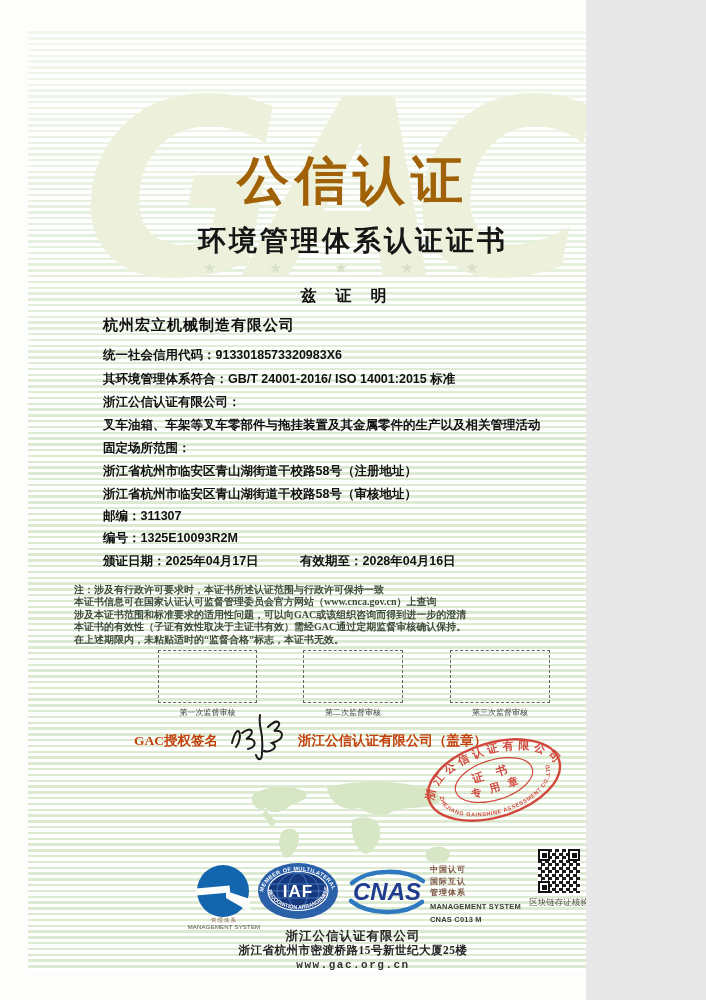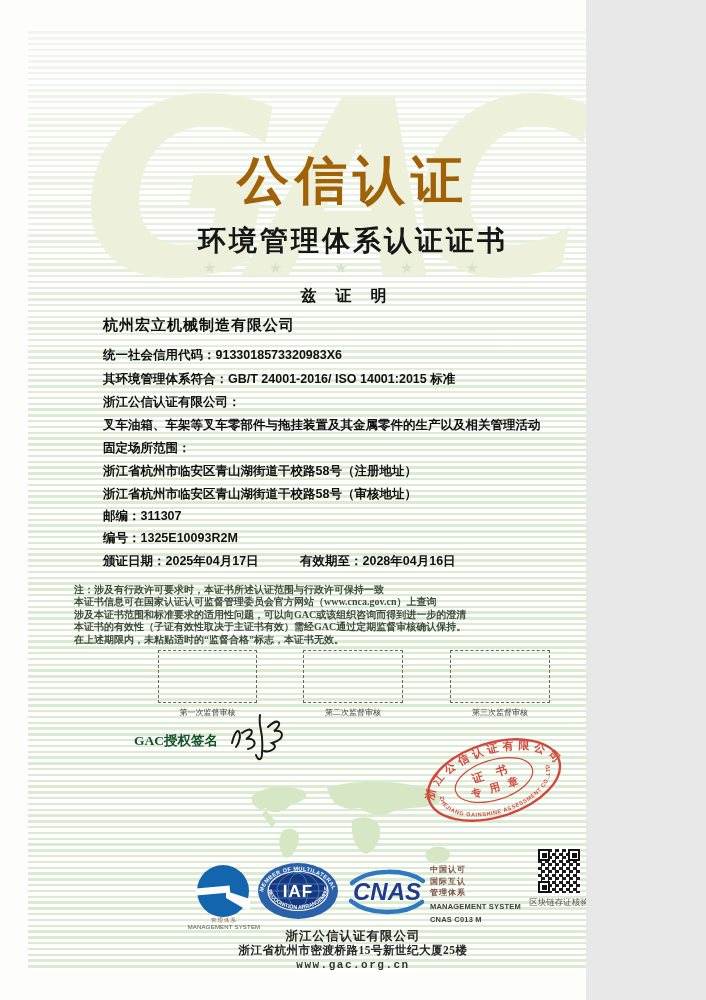--- a/index.html
+++ b/index.html
@@ -17,21 +17,21 @@
   .stars{top:259px;font-size:15px;color:#d9e2c9;letter-spacing:24px;}
   .certify{top:286px;font:700 16px "Liberation Serif",serif;color:#0f0f0f;letter-spacing:19px;}
   .txt{position:absolute;z-index:3;color:#101010;white-space:nowrap;}
   .company{left:103px;top:316px;font:700 15px "Liberation Sans",sans-serif;letter-spacing:1px;}
   .bline{left:103px;font:700 12.5px "Liberation Sans",sans-serif;}
   .notes{position:absolute;left:74px;top:584px;width:540px;z-index:3;
          font:700 10px "Liberation Serif",serif;color:#3e4b3a;line-height:12.4px;white-space:nowrap;}
   .sbox{position:absolute;height:53px;border:1px dashed #666;z-index:3;box-sizing:border-box;}
   .slabel{position:absolute;top:707px;text-align:center;z-index:3;
           font:400 8px "Liberation Serif",serif;color:#3a3a3a;}
-  .signrow{font:700 13.5px "Liberation Serif",serif;color:#14532d;}
+  .signrow{font:700 13.5px "Liberation Serif",serif;color:#c2410c;}
   .stamp{position:absolute;left:414px;top:726px;z-index:5;opacity:.92;}
   .map{position:absolute;left:232px;top:778px;z-index:2;}
   .logo{position:absolute;z-index:3;}
   .gac-cap{position:absolute;left:172px;top:917px;width:104px;text-align:center;z-index:3;line-height:7px;}
   .gac-cap .cn{font:400 5.5px "Liberation Sans",sans-serif;color:#8b5a4a;letter-spacing:1px;}
   .gac-cap .en{font:400 6px "Liberation Sans",sans-serif;color:#53534d;letter-spacing:.2px;}
   .accr{position:absolute;left:430px;top:864px;z-index:3;white-space:nowrap;}
   .accr .cn{font:700 8px "Liberation Sans",sans-serif;color:#7d5244;line-height:11.5px;letter-spacing:1px;}
   .accr .en{font:700 7.5px "Liberation Sans",sans-serif;color:#3c3c38;line-height:11px;letter-spacing:.2px;margin-top:2px;}
   .qr{position:absolute;left:538px;top:849px;width:42px;height:44px;background:#fff;z-index:3;}
@@ -88,20 +88,21 @@
   <div class="sbox" style="left:303px;top:650px;width:100px"></div>
   <div class="sbox" style="left:450px;top:650px;width:100px"></div>
   <div class="slabel" style="left:158px;width:99px">第一次监督审核</div>
   <div class="slabel" style="left:303px;width:100px">第二次监督审核</div>
   <div class="slabel" style="left:450px;width:100px">第三次监督审核</div>
 
   <div class="txt signrow" style="left:134px;top:732px">GAC授权签名</div>
   <svg class="logo" style="left:222px;top:703px" width="72" height="60" viewBox="0 0 72 60">
     <path d="M10 40 C16 16 22 34 14 44 M20 30 C30 22 34 30 24 36 C34 34 36 44 26 46 M38 12 C36 28 42 24 40 50 C40 58 36 58 34 52 M46 24 C56 14 62 20 52 28 C62 26 64 36 50 40 C58 44 48 50 42 48" stroke="#1a1a1a" stroke-width="2" fill="none" stroke-linecap="round"></path>
   </svg>
+  <div class="txt signrow" style="left:298px;top:732px">浙江公信认证有限公司（盖章）</div>
 
   <svg class="stamp" width="160" height="112" viewBox="0 0 160 112">
     <g transform="rotate(-17 80 54)" fill="#cf3a2e">
       <ellipse cx="80" cy="54" rx="68" ry="37" fill="none" stroke="#cf3a2e" stroke-width="2.4"></ellipse>
       <ellipse cx="80" cy="54" rx="40" ry="20" fill="none" stroke="#cf3a2e" stroke-width="1.2"></ellipse>
       <defs>
         <path id="arcTop" d="M16 60 A64 33 0 1 1 144 60"></path>
         <path id="arcBot" d="M24 52 A57 30 0 1 0 136 52"></path>
       </defs>
       <text font-family="Liberation Serif,serif" font-size="11" font-weight="bold">

